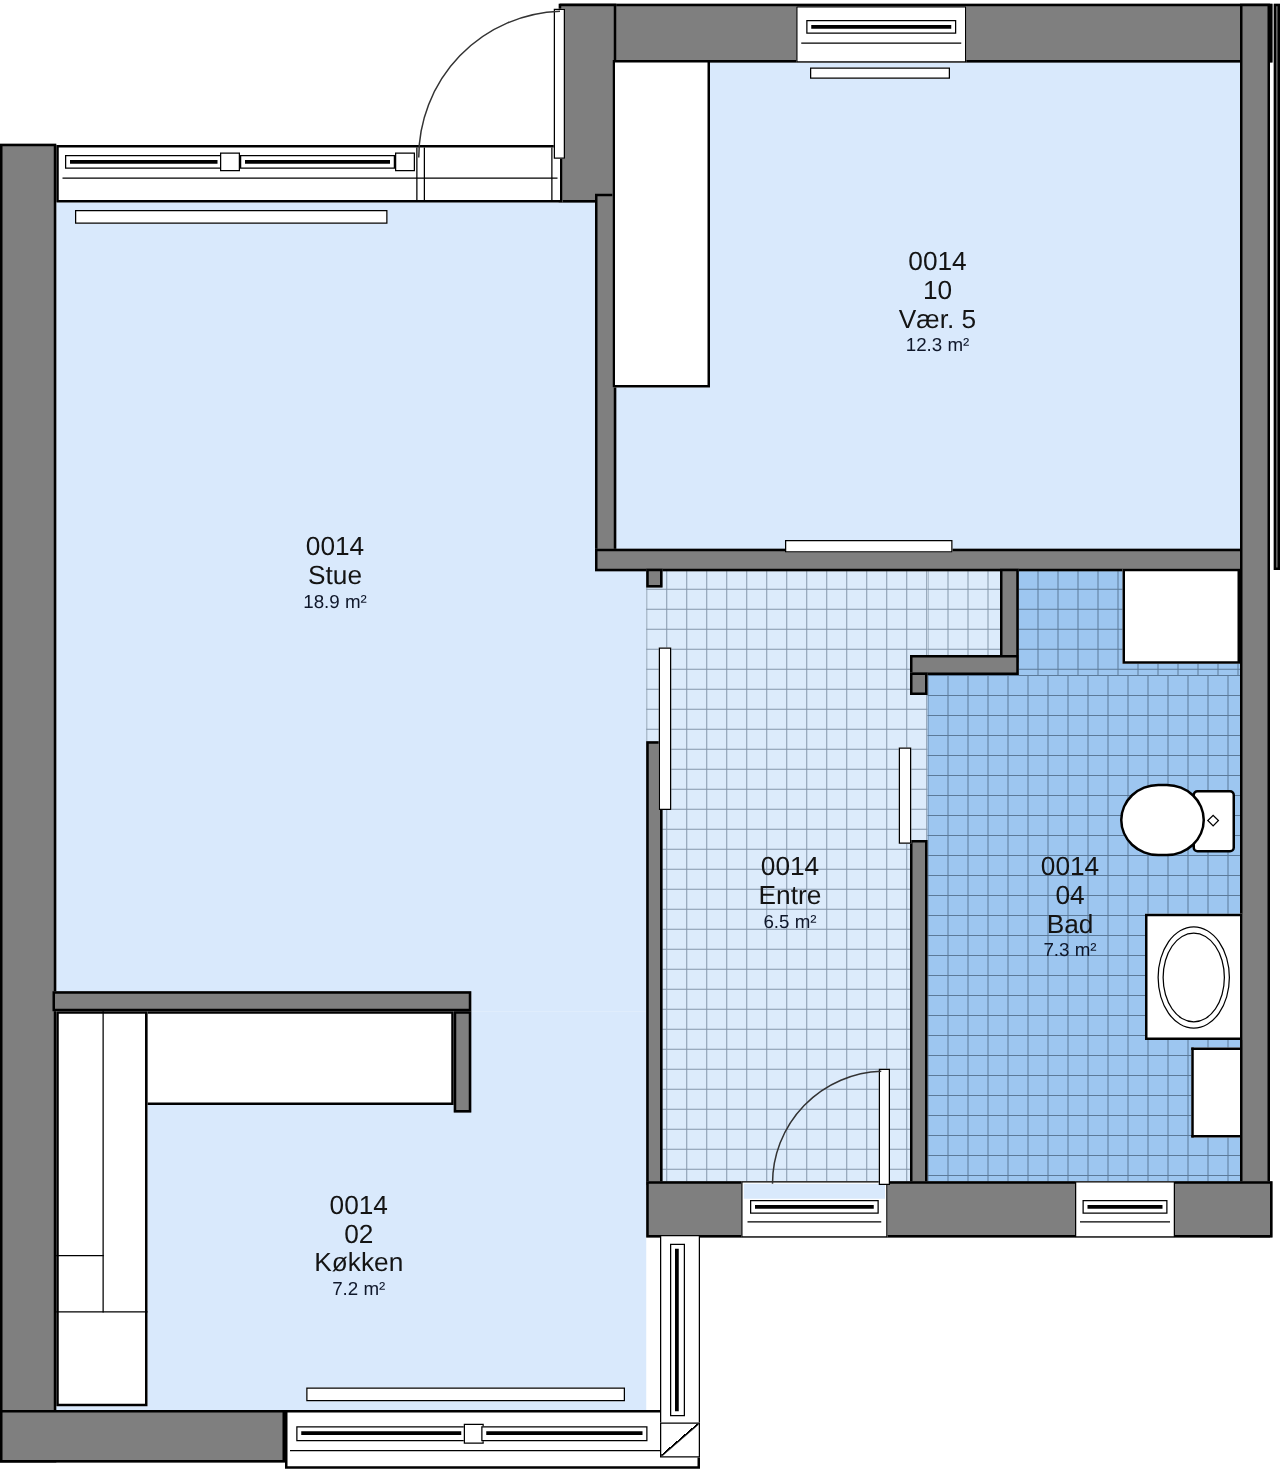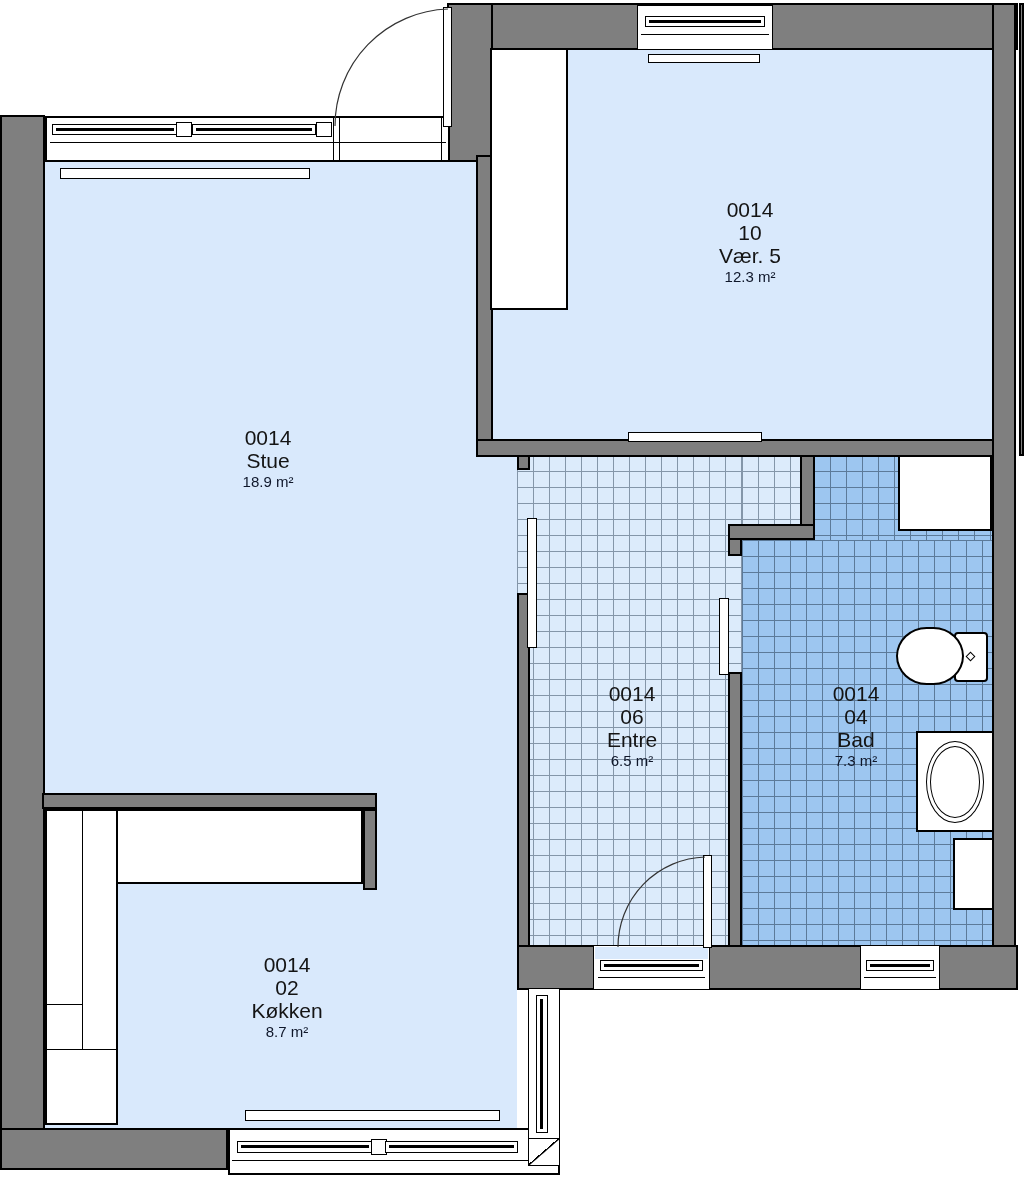--- a/index.html
+++ b/index.html
@@ -152,32 +152,31 @@
 
   <div class="room-label" style="left:640px;top:198px;">
     <div class="l1">0014</div>
     <div class="l1">10</div>
     <div class="l1">Vær. 5</div>
     <div class="l4">12.3 m²</div>
   </div>
 
   <div class="room-label" style="left:522px;top:682px;">
     <div class="l1">0014</div>
-    <div class="l1">06</div>
     <div class="l1">Entre</div>
     <div class="l4">6.5 m²</div>
   </div>
 
   <div class="room-label" style="left:746px;top:682px;">
     <div class="l1">0014</div>
     <div class="l1">04</div>
     <div class="l1">Bad</div>
     <div class="l4">7.3 m²</div>
   </div>
 
   <div class="room-label" style="left:177px;top:953px;">
     <div class="l1">0014</div>
     <div class="l1">02</div>
     <div class="l1">Køkken</div>
-    <div class="l4">8.7 m²</div>
+    <div class="l4">7.2 m²</div>
   </div>
 
 </div>
 
 </body></html>

